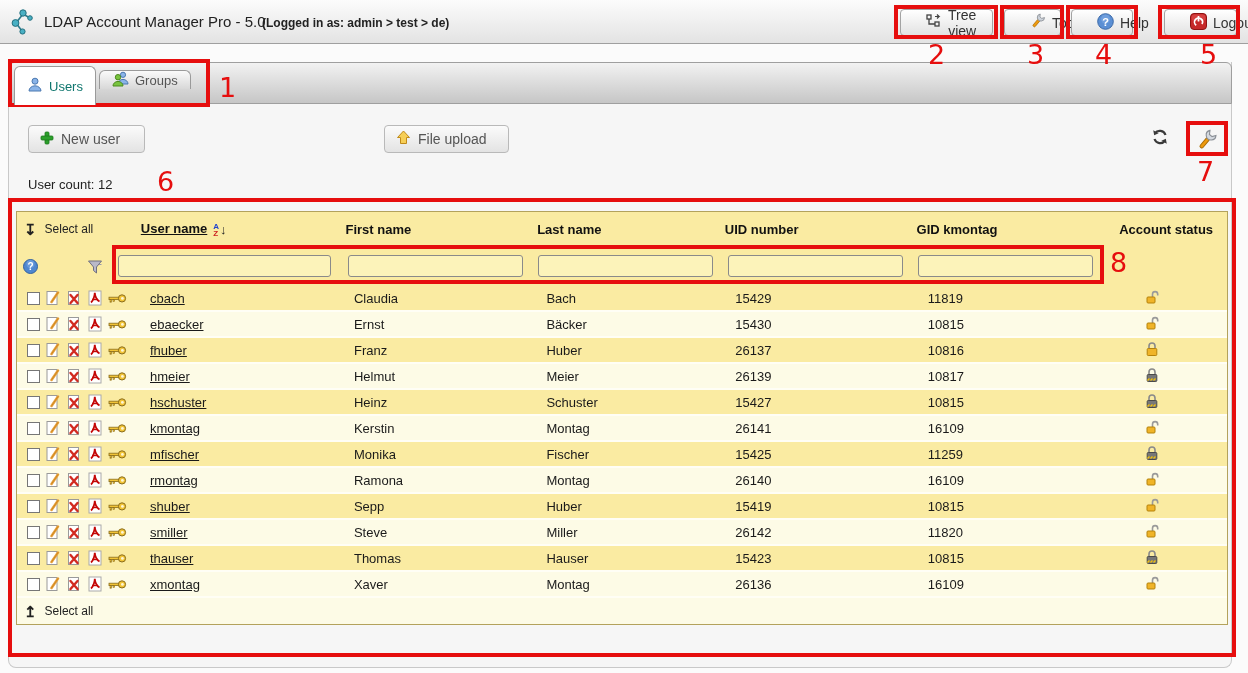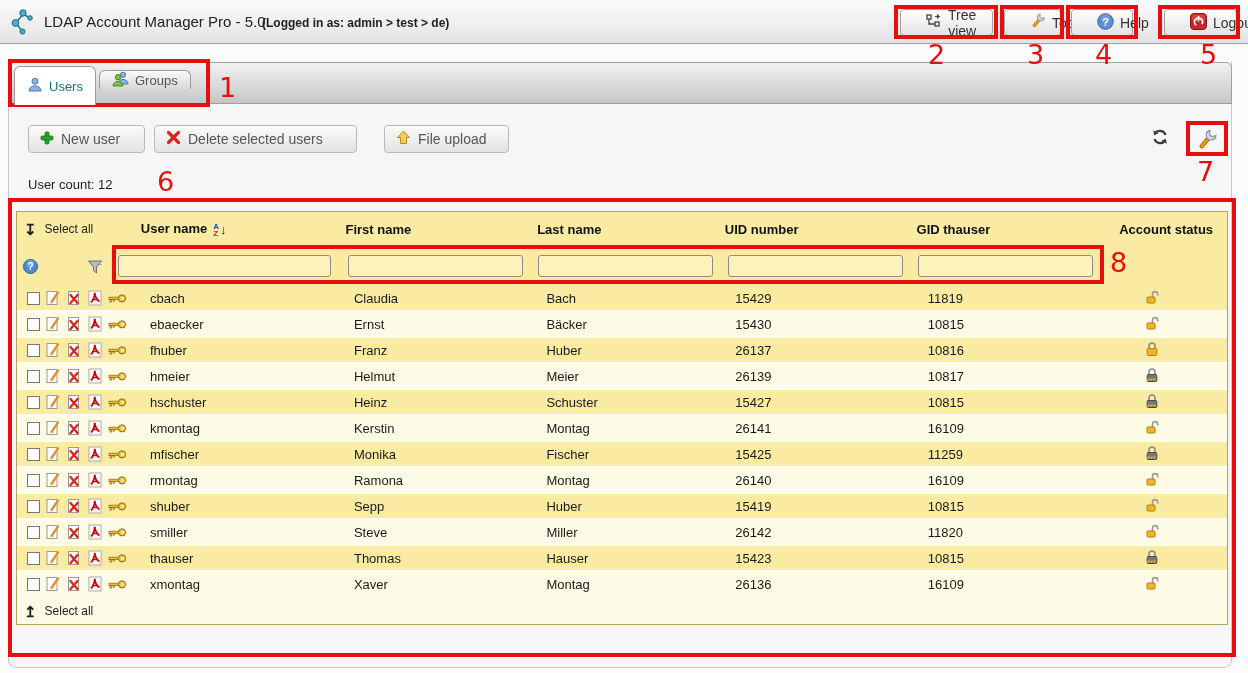--- a/index.html
+++ b/index.html
@@ -46,21 +46,21 @@
   
   .utable { position:absolute; left:16px; top:211px; width:1212px; border:1px solid #b3a25c; background:#fdfbe6; }
   .trow { display:flex; align-items:center; }
   .hd-row { height:34px; background:#faeba2; }
   .ft-row { height:40px; background:#faeba2; position:relative; }
   .drow { height:26px; border-bottom:2px solid #fffef5;gap:23px; }
   .drow.dark { background:#faeba2; }
   .drow.light { background:#fdfbe6; }
   .foot-row { height:26px; background:#fdfbe6; }
   .c-left { width:124px; display:flex; align-items:center; }
-  .c-user { width:205px; } .c-first { width:192px; } .c-last { width:188px; }
+  .c-user { width:205px;text-decoration:underline; } .c-first { width:192px; } .c-last { width:188px; }
   .c-uid { width:192px; } .c-gid { width:203px; } .c-status { width:108px; padding-left:14px; }
   .hd-row .cell { font-size:13px; font-weight:bold; color:#111; }
   .hd-row .c-status { padding-left:0; }
   .drow .cell { font-size:13px; color:#1a1a1a; }
   .selectall { display:flex; align-items:center; gap:8px; padding-left:7px; font-size:12px; font-weight:normal; color:#222; cursor:pointer; }
   .arrow-glyph { font-size:15px; font-weight:bold; color:#222; line-height:1; }
   .sort-wrap { display:inline-flex; align-items:center; margin-left:6px; cursor:pointer; vertical-align:middle; }
   .sort-az { display:inline-flex; flex-direction:column; line-height:7px; font-size:8px; font-weight:bold; }
   .sort-az .a { color:#2244cc; } .sort-az .z { color:#cc2222; }
   .sort-arrow { font-size:13px; color:#222; margin-left:1px; }
@@ -189,28 +189,20 @@
   <button class="tbtn tbtn-new">
     <span>
       <svg width="14" height="14" viewBox="0 0 14 14">
         <rect x="5" y="1" width="4" height="12" rx="1" fill="#2ca02c" stroke="#1c7a1c" stroke-width="0.8"></rect>
         <rect x="1" y="5" width="12" height="4" rx="1" fill="#2ca02c" stroke="#1c7a1c" stroke-width="0.8"></rect>
       </svg>
     </span>
     <span>New user</span>
   </button>
 
-  <button class="tbtn tbtn-del">
-    <span>
-      <svg width="15" height="15" viewBox="0 0 15 15">
-        <path d="M2.5 2.5 L12.5 12.5 M12.5 2.5 L2.5 12.5" stroke="#d22a20" stroke-width="3.2" stroke-linecap="round"></path>
-      </svg>
-    </span>
-    <span>Delete selected users</span>
-  </button>
 
   <button class="tbtn tbtn-upload">
     <span>
       <svg width="15" height="15" viewBox="0 0 15 15">
         <polygon points="7.5,1 13.5,7.5 10.5,7.5 10.5,13.5 4.5,13.5 4.5,7.5 1.5,7.5" fill="#f6ce56" stroke="#c08a1a" stroke-width="1"></polygon>
       </svg>
     </span>
     <span>File upload</span>
   </button>
 
@@ -248,21 +240,21 @@
             <span class="sort-az">
               <span class="a">A</span>
               <span class="z">Z</span>
             </span>
             <span class="sort-arrow">↓</span>
           </span>
       </div>
       <div class="cell c-first">First name</div>
       <div class="cell c-last">Last name</div>
       <div class="cell c-uid">UID number</div>
-      <div class="cell c-gid">GID thauser</div>
+      <div class="cell c-gid">GID kmontag</div>
       <div class="cell c-status">Account status</div>
     </div>
 
     <div class="trow ft-row">
       <span class="f-icon f-help">
         <svg width="15" height="15" viewBox="0 0 15 15">
           <circle cx="7.5" cy="7.5" r="7" fill="#4f87d0" stroke="#33629e"></circle>
           <circle cx="7.5" cy="5" r="4" fill="#7fabe4" opacity="0.55"></circle>
           <text x="7.5" y="11" font-size="10" font-weight="bold" fill="#fff" text-anchor="middle" font-family="Liberation Sans, sans-serif">?</text>
         </svg>

